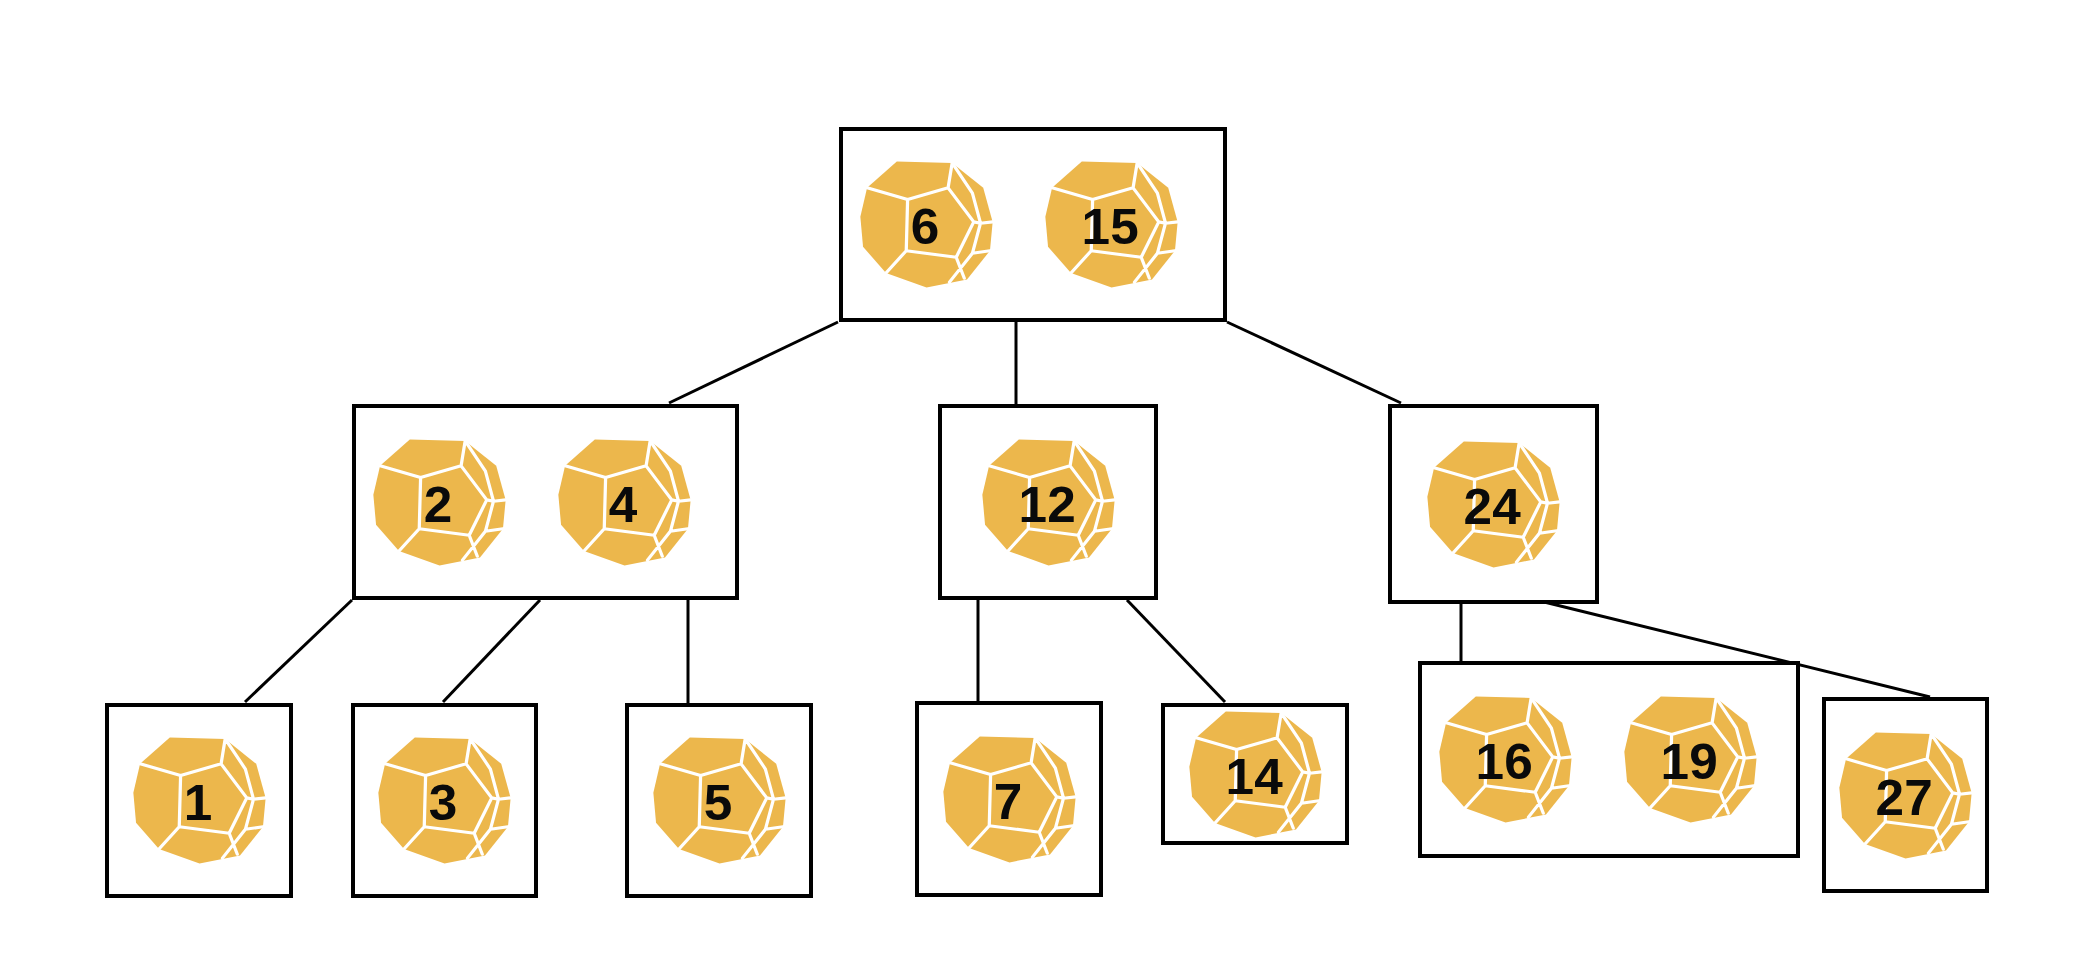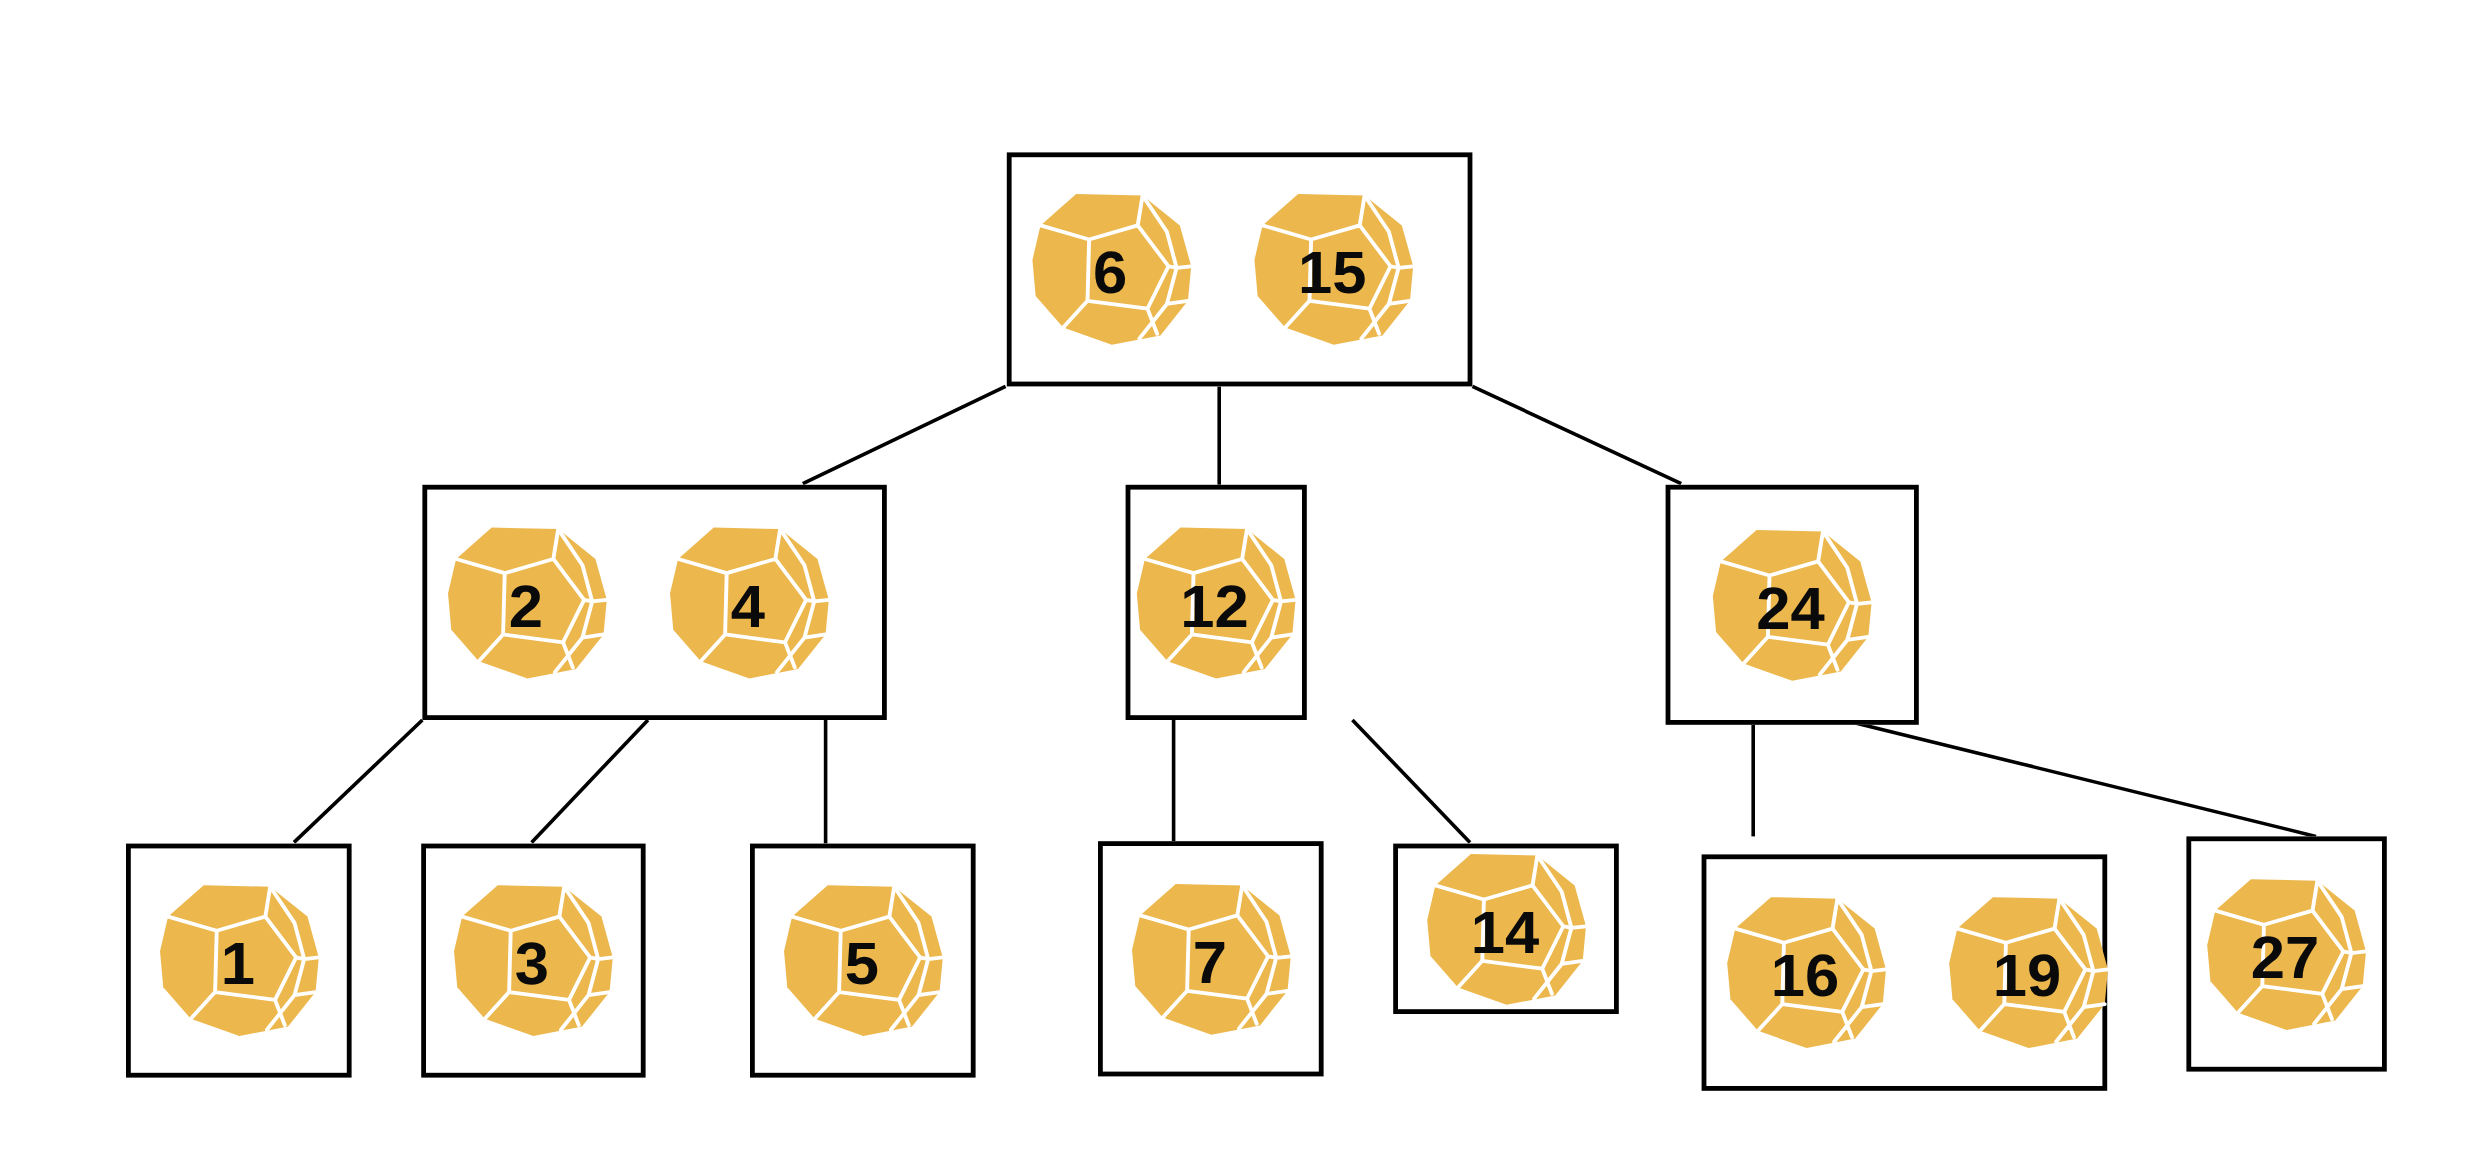--- a/index.html
+++ b/index.html
@@ -84,21 +84,21 @@
           <polygon points="28,2 69,3 92,22 99,48 97,70 80,92 50,98 20,87 3,67 1,44 6,22" fill="#ECB74C"></polygon>
           <path fill="none" stroke="#ffffff" stroke-width="2.4" stroke-linejoin="round" stroke-linecap="round" d="M36,31 L66,22 L85,48 L72,75 L35,70 Z M36,31 L6,22 M66,22 L69,3 M85,48 L90,49 M72,75 L78,91 M35,70 L20,87 M69,3 L84,26 L90,49 L84,72 L67,94 M90,49 L99,48 M84,72 L97,70"></path>
           <text x="49" y="52" text-anchor="middle" dominant-baseline="central" font-size="38" fill="#0a0a0a">2</text>
         </svg>
         <svg class="key-shape" width="135" height="131" viewBox="0 0 100 100" preserveAspectRatio="none">
           <polygon points="28,2 69,3 92,22 99,48 97,70 80,92 50,98 20,87 3,67 1,44 6,22" fill="#ECB74C"></polygon>
           <path fill="none" stroke="#ffffff" stroke-width="2.4" stroke-linejoin="round" stroke-linecap="round" d="M36,31 L66,22 L85,48 L72,75 L35,70 Z M36,31 L6,22 M66,22 L69,3 M85,48 L90,49 M72,75 L78,91 M35,70 L20,87 M69,3 L84,26 L90,49 L84,72 L67,94 M90,49 L99,48 M84,72 L97,70"></path>
           <text x="49" y="52" text-anchor="middle" dominant-baseline="central" font-size="38" fill="#0a0a0a">4</text>
         </svg>
       </div>
-      <div class="tree-node" style="left: 938px; top: 404px; width: 151px; height: 196px; border-color: rgb(0, 0, 0);">
+      <div class="tree-node" style="left: 938px; top: 404px; width: 220px; height: 196px; border-color: rgb(0, 0, 0);">
         <svg class="key-shape" width="135" height="131" viewBox="0 0 100 100" preserveAspectRatio="none">
           <polygon points="28,2 69,3 92,22 99,48 97,70 80,92 50,98 20,87 3,67 1,44 6,22" fill="#ECB74C"></polygon>
           <path fill="none" stroke="#ffffff" stroke-width="2.4" stroke-linejoin="round" stroke-linecap="round" d="M36,31 L66,22 L85,48 L72,75 L35,70 Z M36,31 L6,22 M66,22 L69,3 M85,48 L90,49 M72,75 L78,91 M35,70 L20,87 M69,3 L84,26 L90,49 L84,72 L67,94 M90,49 L99,48 M84,72 L97,70"></path>
           <text x="49" y="52" text-anchor="middle" dominant-baseline="central" font-size="38" fill="#0a0a0a">12</text>
         </svg>
       </div>
       <div class="tree-node" style="left: 1388px; top: 404px; width: 211px; height: 200px; border-color: rgb(0, 0, 0);">
         <svg class="key-shape" width="135" height="131" viewBox="0 0 100 100" preserveAspectRatio="none">
           <polygon points="28,2 69,3 92,22 99,48 97,70 80,92 50,98 20,87 3,67 1,44 6,22" fill="#ECB74C"></polygon>
           <path fill="none" stroke="#ffffff" stroke-width="2.4" stroke-linejoin="round" stroke-linecap="round" d="M36,31 L66,22 L85,48 L72,75 L35,70 Z M36,31 L6,22 M66,22 L69,3 M85,48 L90,49 M72,75 L78,91 M35,70 L20,87 M69,3 L84,26 L90,49 L84,72 L67,94 M90,49 L99,48 M84,72 L97,70"></path>
@@ -133,21 +133,21 @@
           <text x="49" y="52" text-anchor="middle" dominant-baseline="central" font-size="38" fill="#0a0a0a">7</text>
         </svg>
       </div>
       <div class="tree-node" style="left: 1161px; top: 703px; width: 188px; height: 142px; border-color: rgb(0, 0, 0);">
         <svg class="key-shape" width="135" height="131" viewBox="0 0 100 100" preserveAspectRatio="none">
           <polygon points="28,2 69,3 92,22 99,48 97,70 80,92 50,98 20,87 3,67 1,44 6,22" fill="#ECB74C"></polygon>
           <path fill="none" stroke="#ffffff" stroke-width="2.4" stroke-linejoin="round" stroke-linecap="round" d="M36,31 L66,22 L85,48 L72,75 L35,70 Z M36,31 L6,22 M66,22 L69,3 M85,48 L90,49 M72,75 L78,91 M35,70 L20,87 M69,3 L84,26 L90,49 L84,72 L67,94 M90,49 L99,48 M84,72 L97,70"></path>
           <text x="49" y="52" text-anchor="middle" dominant-baseline="central" font-size="38" fill="#0a0a0a">14</text>
         </svg>
       </div>
-      <div class="tree-node multi" style="left: 1418px; top: 712px; width: 338px; height: 197px; border-color: rgb(0, 0, 0);">
+      <div class="tree-node multi" style="left: 1418px; top: 661px; width: 382px; height: 197px; border-color: rgb(0, 0, 0);">
         <svg class="key-shape" width="135" height="131" viewBox="0 0 100 100" preserveAspectRatio="none">
           <polygon points="28,2 69,3 92,22 99,48 97,70 80,92 50,98 20,87 3,67 1,44 6,22" fill="#ECB74C"></polygon>
           <path fill="none" stroke="#ffffff" stroke-width="2.4" stroke-linejoin="round" stroke-linecap="round" d="M36,31 L66,22 L85,48 L72,75 L35,70 Z M36,31 L6,22 M66,22 L69,3 M85,48 L90,49 M72,75 L78,91 M35,70 L20,87 M69,3 L84,26 L90,49 L84,72 L67,94 M90,49 L99,48 M84,72 L97,70"></path>
           <text x="49" y="52" text-anchor="middle" dominant-baseline="central" font-size="38" fill="#0a0a0a">16</text>
         </svg>
         <svg class="key-shape" width="135" height="131" viewBox="0 0 100 100" preserveAspectRatio="none">
           <polygon points="28,2 69,3 92,22 99,48 97,70 80,92 50,98 20,87 3,67 1,44 6,22" fill="#ECB74C"></polygon>
           <path fill="none" stroke="#ffffff" stroke-width="2.4" stroke-linejoin="round" stroke-linecap="round" d="M36,31 L66,22 L85,48 L72,75 L35,70 Z M36,31 L6,22 M66,22 L69,3 M85,48 L90,49 M72,75 L78,91 M35,70 L20,87 M69,3 L84,26 L90,49 L84,72 L67,94 M90,49 L99,48 M84,72 L97,70"></path>
           <text x="49" y="52" text-anchor="middle" dominant-baseline="central" font-size="38" fill="#0a0a0a">19</text>
         </svg>

